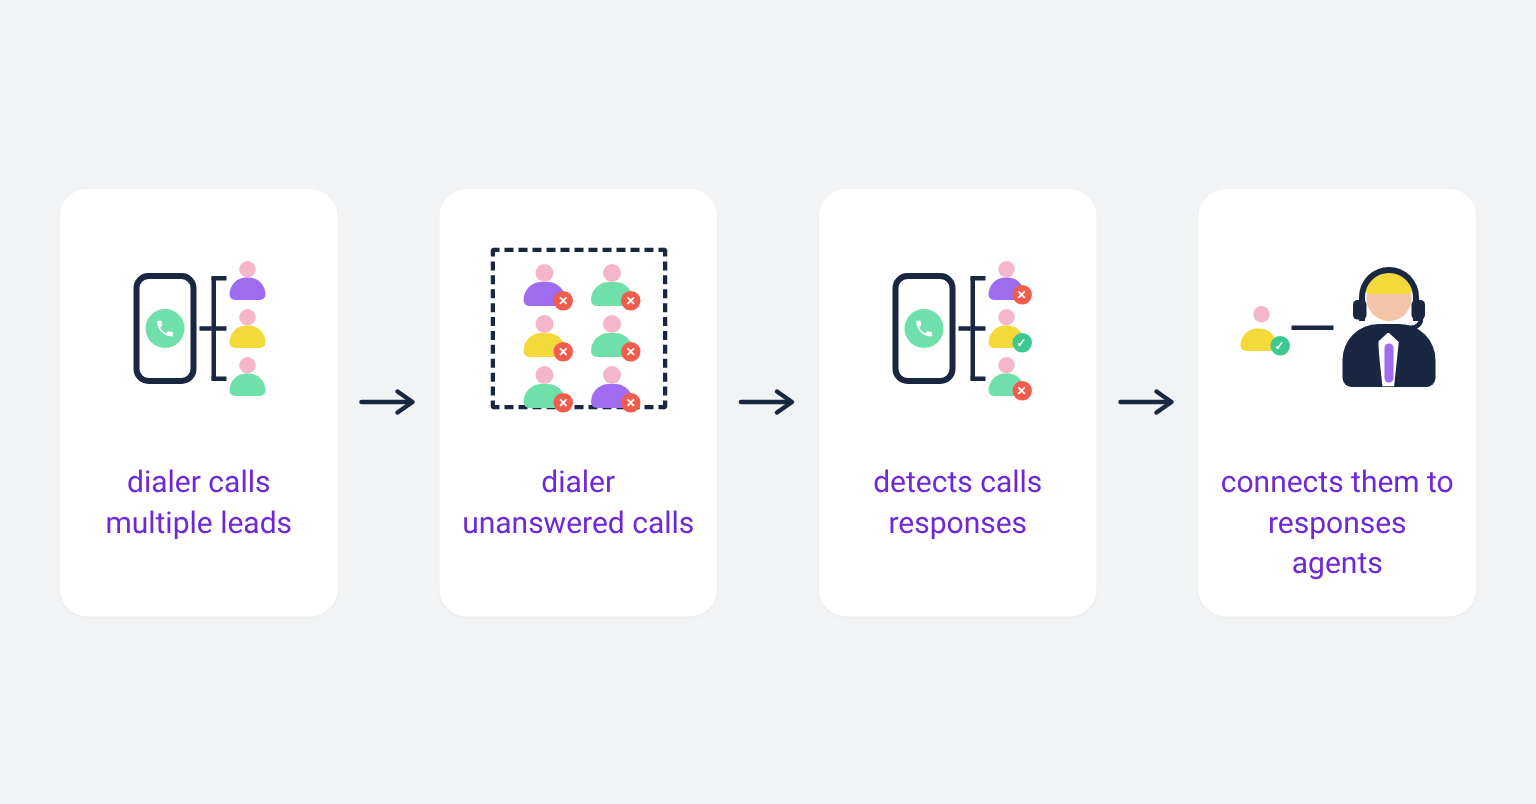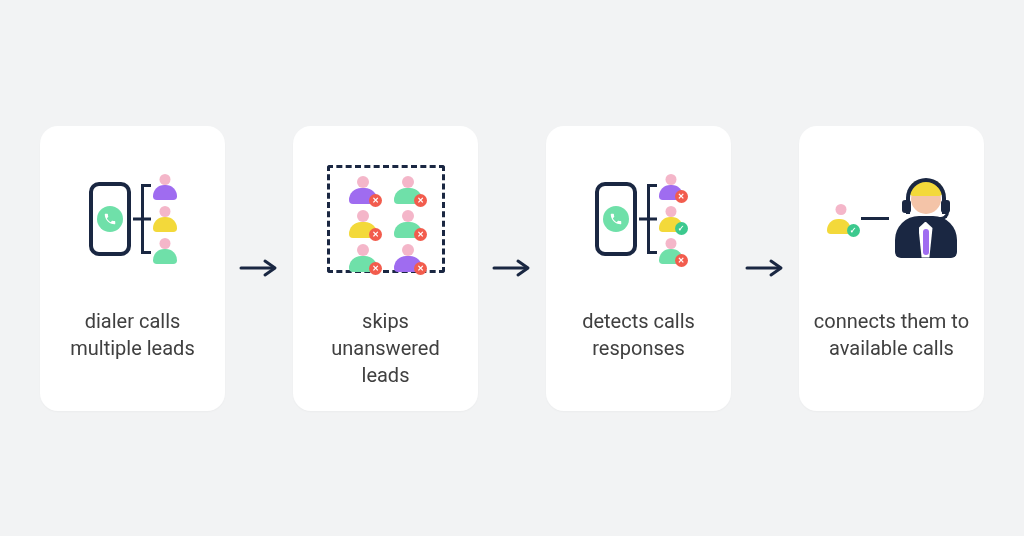--- a/index.html
+++ b/index.html
@@ -30,21 +30,21 @@
   }
   .illust {
     width: 100%;
     height: 130px;
     display: flex;
     align-items: center;
     justify-content: center;
     margin-bottom: 24px;
   }
   .caption {
-    color: #404040;
+    color: #6d28d9;
     font-size: 20px;
     line-height: 1.35;
     text-align: center;
     font-weight: 400;
   }
   .arrow {
     width: 44px;
     height: 44px;
     display: flex;
     align-items: center;
@@ -265,21 +265,21 @@
             <div class="body"></div>
             <div class="badge badge-x">✕</div>
           </div>
         <div class="person p-purple">
             <div class="head"></div>
             <div class="body"></div>
             <div class="badge badge-x">✕</div>
           </div>
       </div>
     </div>
-    <div class="caption">skips unanswered leads</div>
+    <div class="caption">dialer unanswered calls</div>
   </div>
 
   <div class="arrow">
     <svg width="40" height="20" viewBox="0 0 40 20">
         <line x1="2" y1="10" x2="34" y2="10" stroke="#1a2742" stroke-width="3" stroke-linecap="round"></line>
         <polyline points="26,3 36,10 26,17" fill="none" stroke="#1a2742" stroke-width="3" stroke-linecap="round" stroke-linejoin="round"></polyline>
       </svg>
   </div>
 
   <div class="card">
@@ -340,16 +340,16 @@
           <div class="tie"></div>
           <div class="head"></div>
           <div class="hair"></div>
           <div class="headset"></div>
           <div class="ear l"></div>
             <div class="ear r"></div>
           <div class="mic"></div>
         </div>
       </div>
     </div>
-    <div class="caption">connects them to available calls</div>
+    <div class="caption">connects them to responses agents</div>
   </div>
 
 </div>
 
 </body></html>

